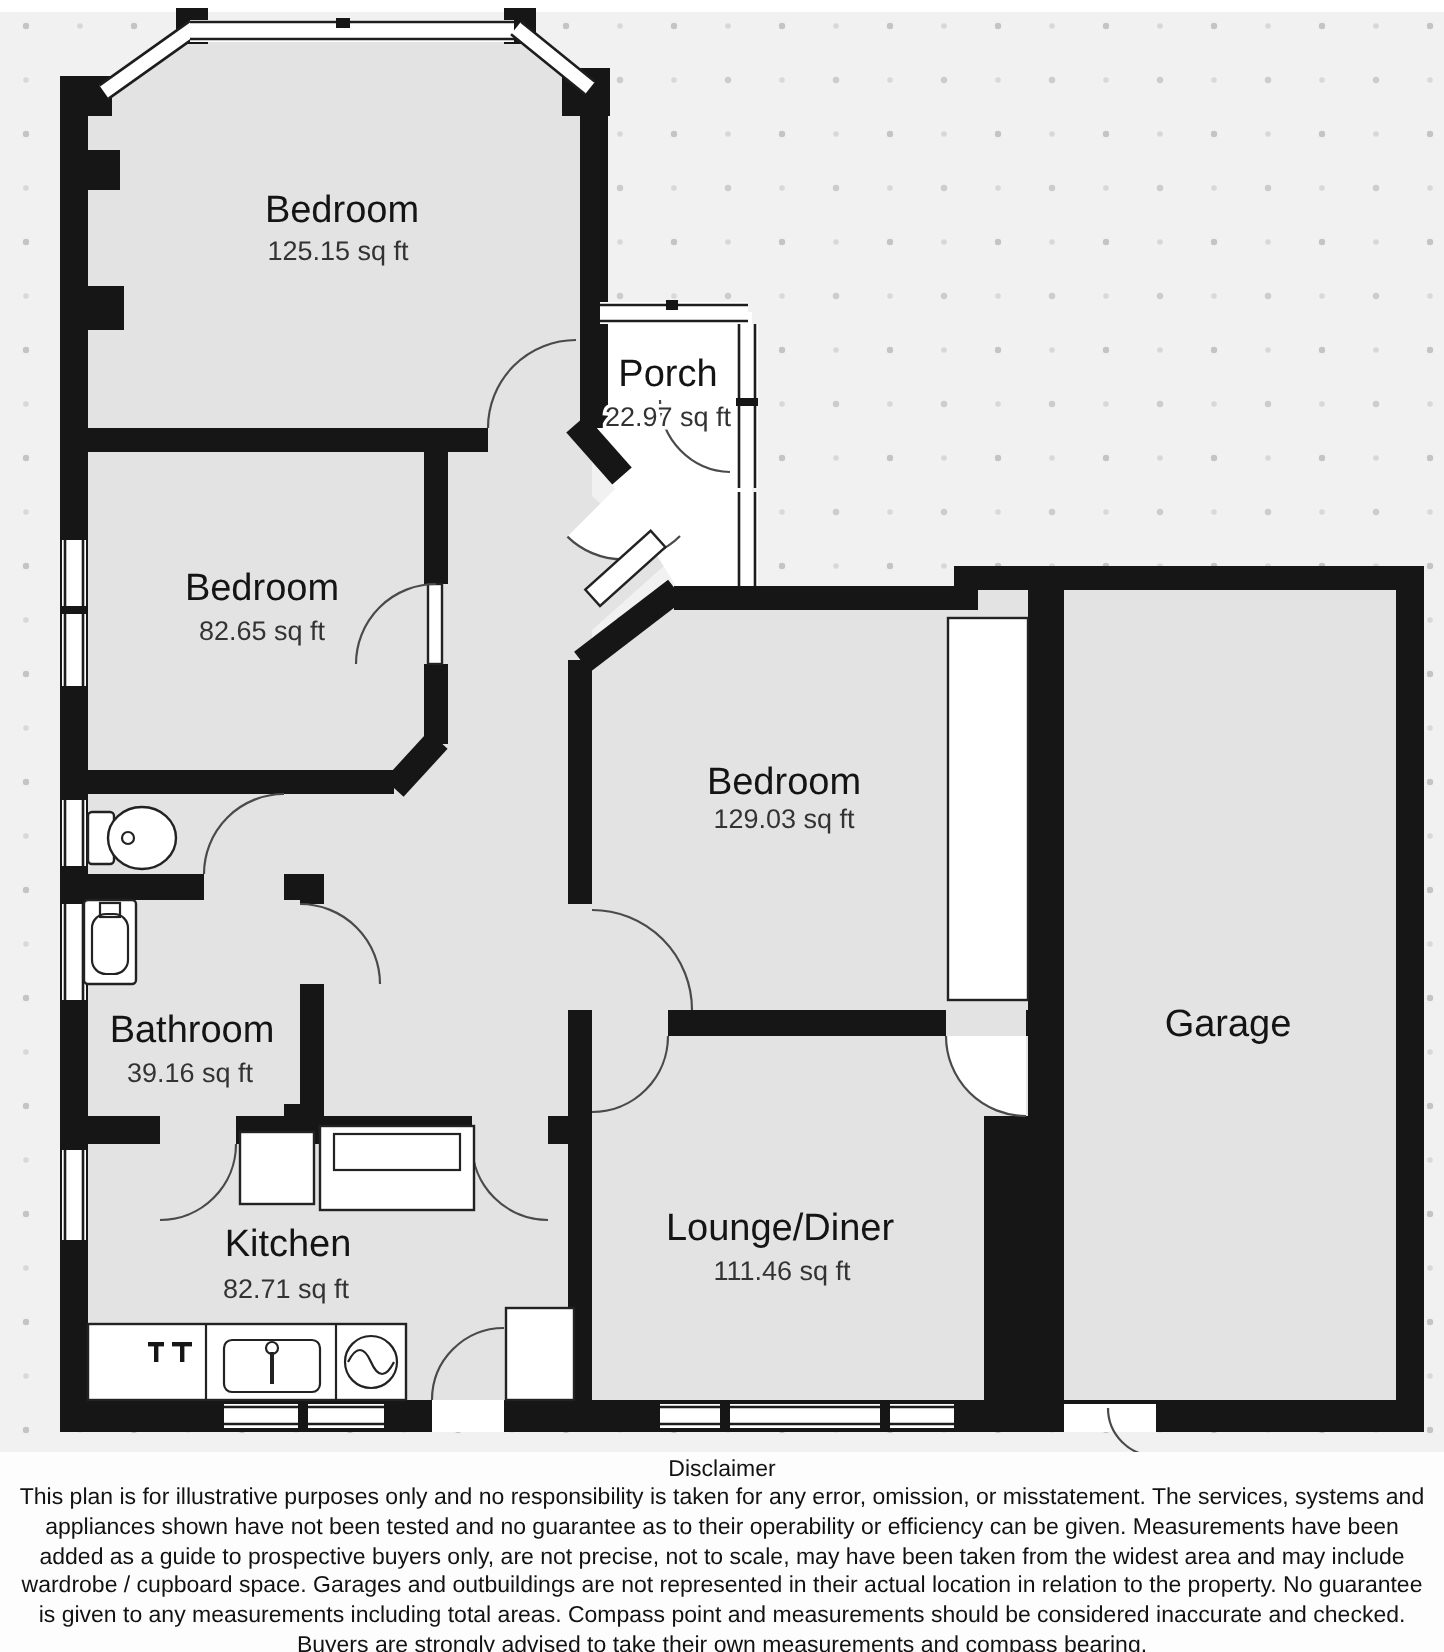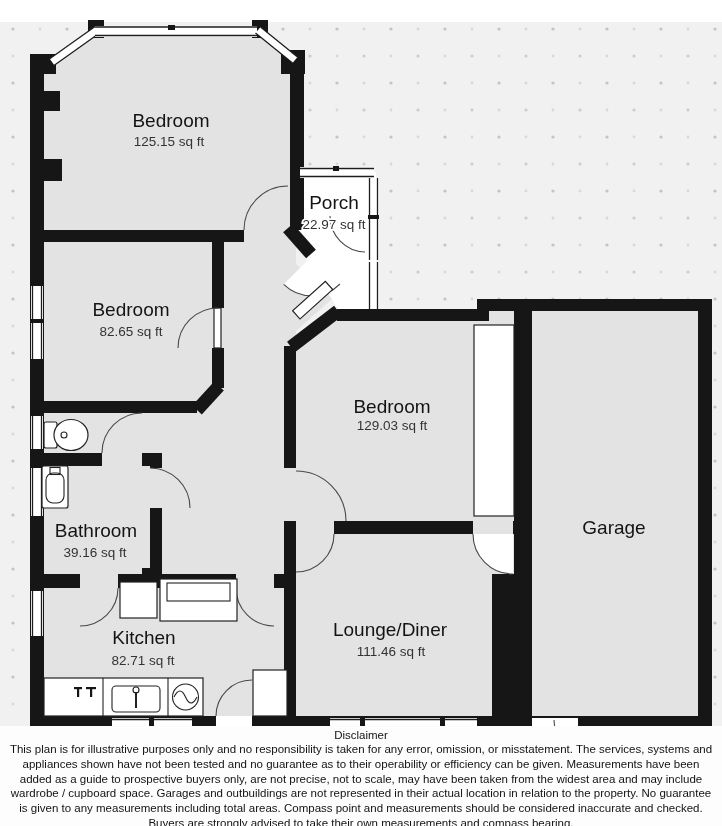--- a/index.html
+++ b/index.html
@@ -1,17 +1,17 @@
 <!DOCTYPE html>
 <html><head>
 <meta charset="utf-8">
 <style>
   html,body{margin:0;padding:0;background:#ffffff;}
   .page{position:relative;width:722px;height:826px;font-family:"Liberation Sans",sans-serif;overflow:hidden;background:#fff;}
-  .plan-wrap{position:absolute;top:0;left:0;width:722px;height:726px;margin-top:16px;}
+  .plan-wrap{position:absolute;top:0;left:0;width:722px;height:726px;}
   svg{display:block;}
   .w{fill:#161616;}
   .arc{fill:none;stroke:#4a4a4a;stroke-width:1.1;}
   .fx{fill:#ffffff;stroke:#222;stroke-width:1.2;}
   .fxl{fill:none;stroke:#222;stroke-width:1.1;}
   .glz{stroke:#1d1d1d;stroke-width:1.3;}
   .wgap{fill:#ffffff;}
   .rn{font-size:19px;fill:#141414;text-anchor:middle;paint-order:stroke;stroke:#e3e3e3;stroke-width:4px;font-weight:500;}
   .ra{font-size:13.5px;fill:#333;text-anchor:middle;paint-order:stroke;stroke:#e3e3e3;stroke-width:3.5px;}
   .rn.onwhite,.ra.onwhite{stroke:#ffffff;}

